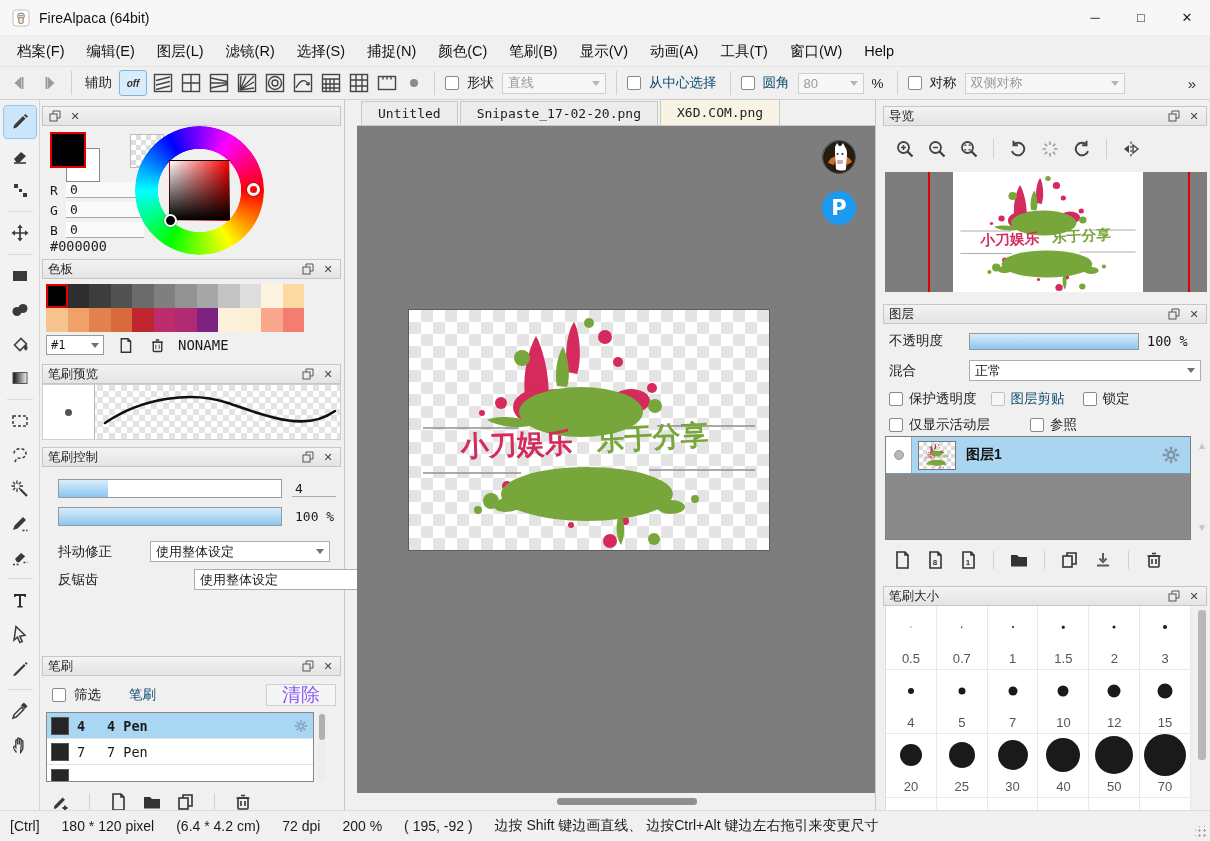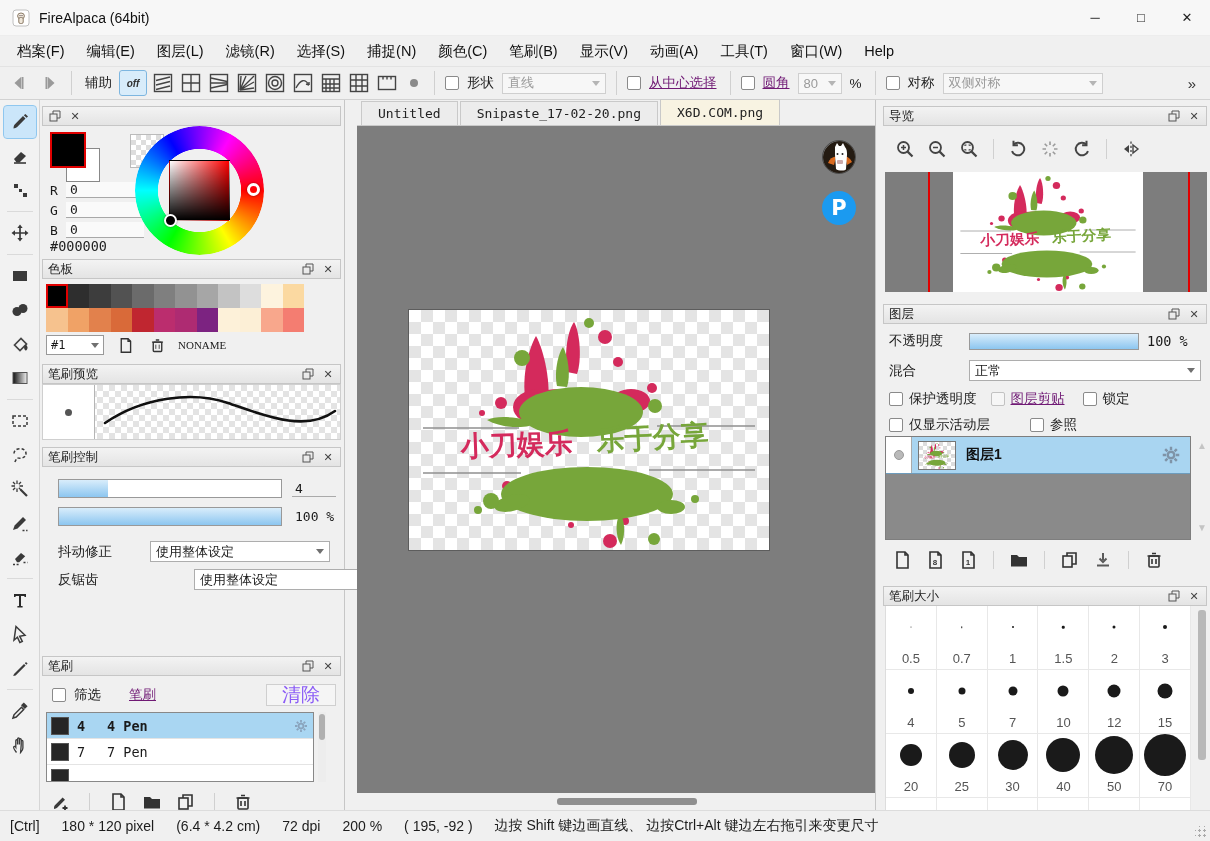--- a/index.html
+++ b/index.html
@@ -15,21 +15,21 @@
 .win-btn { width:46px; height:100%; display:flex; align-items:center; justify-content:center; font-size:13px; color:#222; }
 
 
 .menubar { height:30px; display:flex; align-items:center; background:#f0f0f0; padding-left:6px; }
 .menu-item { padding:4px 11px; font-size:14.5px; color:#111; cursor:default; }
 
 
 .toolbar { height:34px; display:flex; align-items:center; background:#f0f0f0; border-top:1px solid #e3e3e3; border-bottom:1px solid #d2d2d2; padding:0 8px; gap:5px; }
 .vsep { width:1px; height:24px; background:#d0d0d0; margin:0 5px; flex:none; }
 .tb-label { font-size:13.5px; color:#222; margin:0 3px; }
-.tb-label.dim, .dimtext { color:#701a75;text-decoration:underline; }
+.tb-label.dim, .dimtext { color:#0c4a6e; }
 .snapbtn { width:24px; height:24px; display:flex; align-items:center; justify-content:center; border-radius:2px; flex:none; }
 .offbtn { width:26px; height:24px; background:#d8ecfa; outline:1px solid #7db6e0; border-radius:2px; display:flex; align-items:center; justify-content:center; font-size:10px; font-style:italic; font-weight:bold; color:#333; }
 .chk { width:14px; height:14px; background:#fff; border:1px solid #8a8a8a; border-radius:2px; display:inline-block; flex:none; }
 .chk.dis { border-color:#c2c2c2; background:#f6f6f6; }
 .ddl { display:inline-flex; align-items:center; justify-content:space-between; background:#fff; border:1px solid #adadad; height:21px; padding:0 5px; font-size:13px; gap:6px; }
 .ddl .dar { width:0; height:0; border-left:4px solid transparent; border-right:4px solid transparent; border-top:5px solid #707070; }
 .ddl.dis { color:#9a9a9a; border-color:#cfcfcf; background:#f7f7f7; }
 .ddl.dis .dar { border-top-color:#b5b5b5; }
 .overflow-btn { margin-left:auto; font-size:15px; color:#333; padding:0 6px; }
 .graydot { width:8px; height:8px; border-radius:50%; background:#8a8a8a; margin:0 6px; flex:none; }
@@ -270,21 +270,21 @@
     <span class="ddl dis" style="width:104px;">
         <span>直线</span>
         <i class="dar"></i>
       </span>
     <div class="vsep"></div>
     <span class="chk"></span>
     <span class="tb-label dim">从中心选择</span>
     <div class="vsep"></div>
     <span class="chk"></span>
     <span class="tb-label dim">圆角</span>
-    <span class="ddl dis" style="width:44px;">
+    <span class="ddl dis" style="width:66px;">
         <span>80</span>
         <i class="dar"></i>
       </span>
     <span class="tb-label">%</span>
     <div class="vsep"></div>
     <span class="chk"></span>
     <span class="tb-label">对称</span>
     <span class="ddl dis" style="width:160px;">
         <span>双侧对称</span>
         <i class="dar"></i>
@@ -535,21 +535,21 @@
                 <path d="M13 2v3h3" fill="none" stroke="#333" stroke-width="1.6"></path>
               </svg>
             </span>
           <span class="icbtn">
               <svg class="ic" width="17" height="17" viewBox="0 0 20 20">
                 <rect x="5" y="6" width="10" height="11" rx="1" fill="none" stroke="#333" stroke-width="1.6"></rect>
                 <path d="M3.5 6h13M8 3.5h4" stroke="#333" stroke-width="1.6" fill="none"></path>
                 <path d="M8 9v5M12 9v5" stroke="#333" fill="none"></path>
               </svg>
             </span>
-          <span class="mono" style="font-size:11px;font-family:Liberation Serif, serif;">NONAME</span>
+          <span class="mono" style="font-size:14px;">NONAME</span>
         </div>
       </div>
     </div>
 
     <div class="panel" id="panel-bpre" style="left:2px; top:264px; width:299px; height:80px;">
       <div class="phead">
         <span class="ptitle">笔刷预览</span>
         <span class="pfloat">
             <svg class="ic" width="12" height="12" viewBox="0 0 12 12">
               <rect x="1" y="4" width="7" height="7" fill="none" stroke="#555"></rect>

